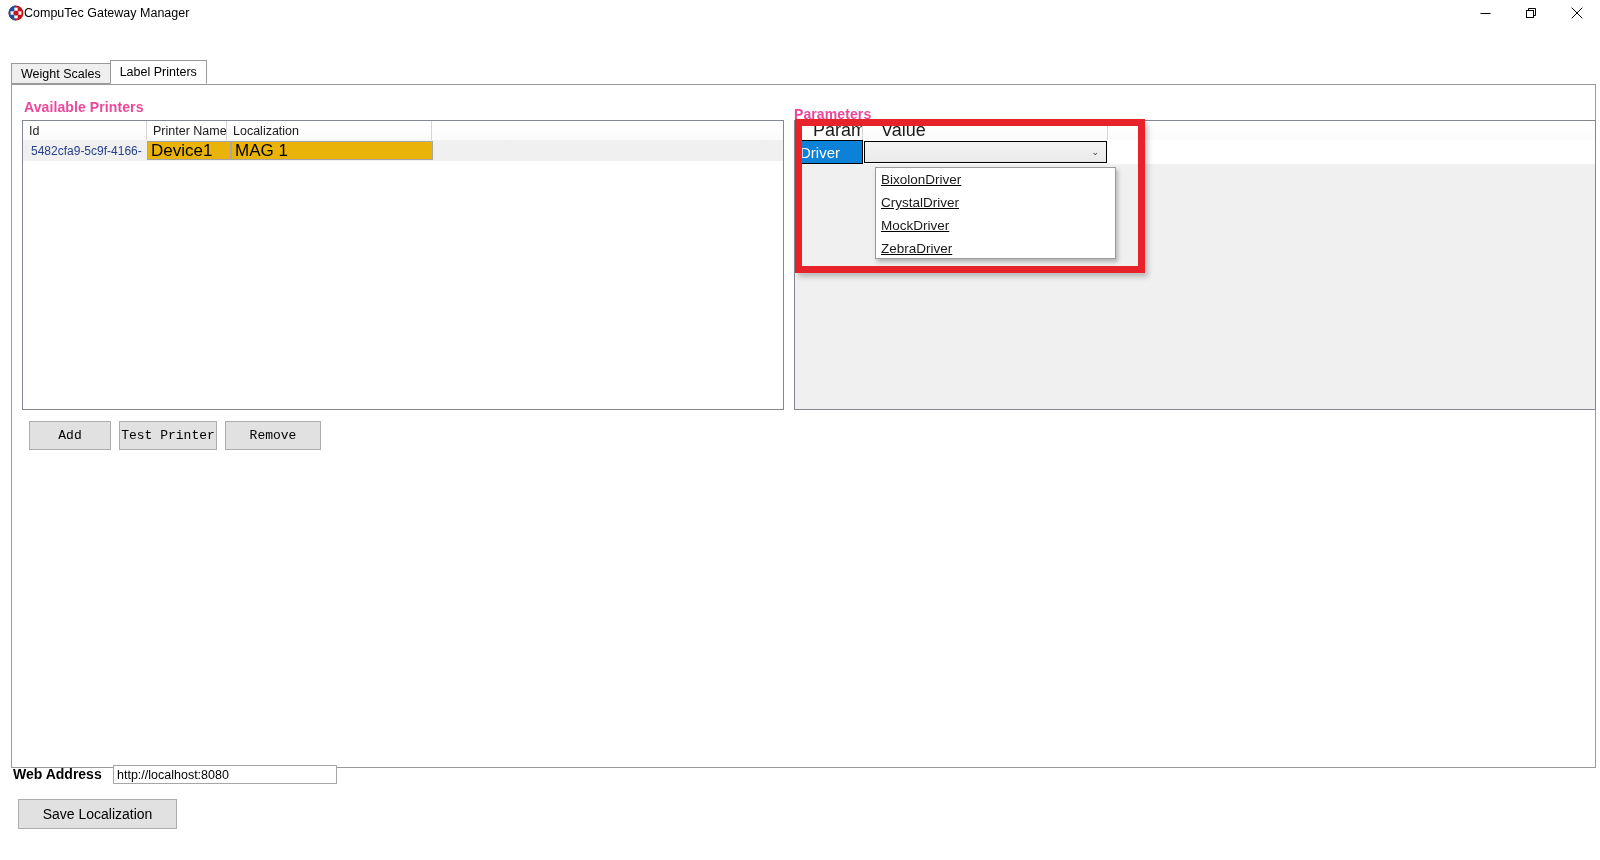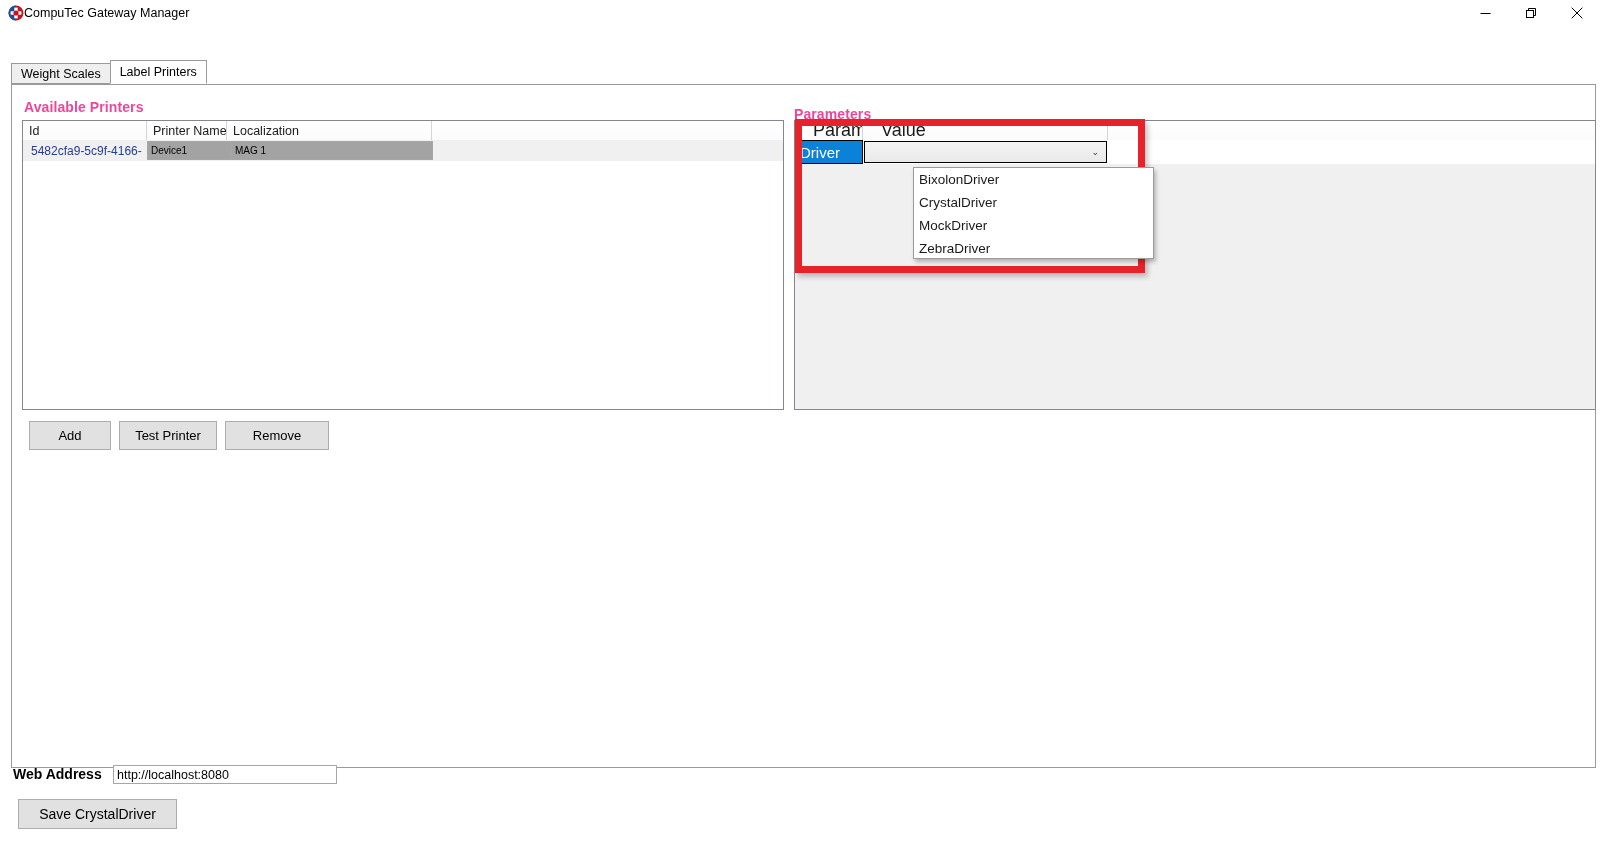--- a/index.html
+++ b/index.html
@@ -114,45 +114,45 @@
     width: 124px; height: 21px;
     display: flex; align-items: center;
     padding-left: 8px;
     font-size: 12px; color: #27408b;
     background: #f0f0f0;
     white-space: nowrap; overflow: hidden;
   }
   .cell-input {
     height: 19px;
     border: 1px solid #a6a6a6;
-    background: #a3a3a3;
-    font-size: 10px; color: #000;
+    background: #eab308;
+    font-size: 17px; color: #000;
     padding: 0 3px;
     font-family: "Liberation Sans", sans-serif;
     line-height: 17px;
     outline: none;
   }
   .ci-name { width: 84px; }
   .ci-loc  { width: 202px; }
   .gr-rest { flex: 1; height: 21px; background: #f0f0f0; }
 
   
   .btnrow { position: absolute; left: 29px; top: 421px; display: flex; gap: 8px; }
   .btn {
     background: #e1e1e1;
     border: 1px solid #adadad;
     font-size: 13px; color: #000;
-    font-family: Liberation Sans, sans-serif;
+    font-family: Liberation Mono, monospace;
     height: 29px;
     padding: 0 16px;
     cursor: default;
   }
   #btn-add { width: 82px; padding: 0; }
   #btn-test { width: 98px; padding: 0; }
-  #btn-remove { width: 104px; padding: 0; }
+  #btn-remove { width: 96px; padding: 0; }
 
   
   .params-box {
     position: absolute; left: 794px; top: 120px;
     width: 802px; height: 290px;
     background: #f0f0f0;
     border: 1px solid #828790;
   }
   .p-header {
     display: flex; height: 19px;
@@ -193,26 +193,27 @@
     display: flex; align-items: center; justify-content: flex-end;
     padding-right: 7px;
   }
   .combo .chev { font-size: 9px; color: #3b3b3b; line-height: 1; }
   .p-rest { flex: 1; height: 24px; background: #ffffff; }
   .p-body { height: 245px; background: #f0f0f0; }
 
   
   .dropdown {
     position: absolute;
-    left: 913px; top: 167px;
+    left: 875px; top: 167px;
     width: 241px; height: 92px;
     background: #ffffff;
     border: 1px solid #9b9b9b;
     box-shadow: 2px 3px 4px rgba(0,0,0,0.25);
     z-index: 40;
+    text-decoration: underline;
   }
   .dd-item {
     height: 23px;
     display: flex; align-items: center;
     padding-left: 5px;
     font-size: 13.5px; color: #1a1a1a;
     white-space: nowrap;
   }
 
   
@@ -345,13 +346,13 @@
   <div class="dd-item">BixolonDriver</div>
   <div class="dd-item">CrystalDriver</div>
   <div class="dd-item">MockDriver</div>
   <div class="dd-item">ZebraDriver</div>
 </div>
 
 <div class="annot"></div>
 
 <div class="weblabel">Web Address</div>
 <input class="webinput" value="http://localhost:8080" style="">
-<button class="savebtn">Save CrystalDriver</button>
+<button class="savebtn">Save Localization</button>
 
 </body></html>

